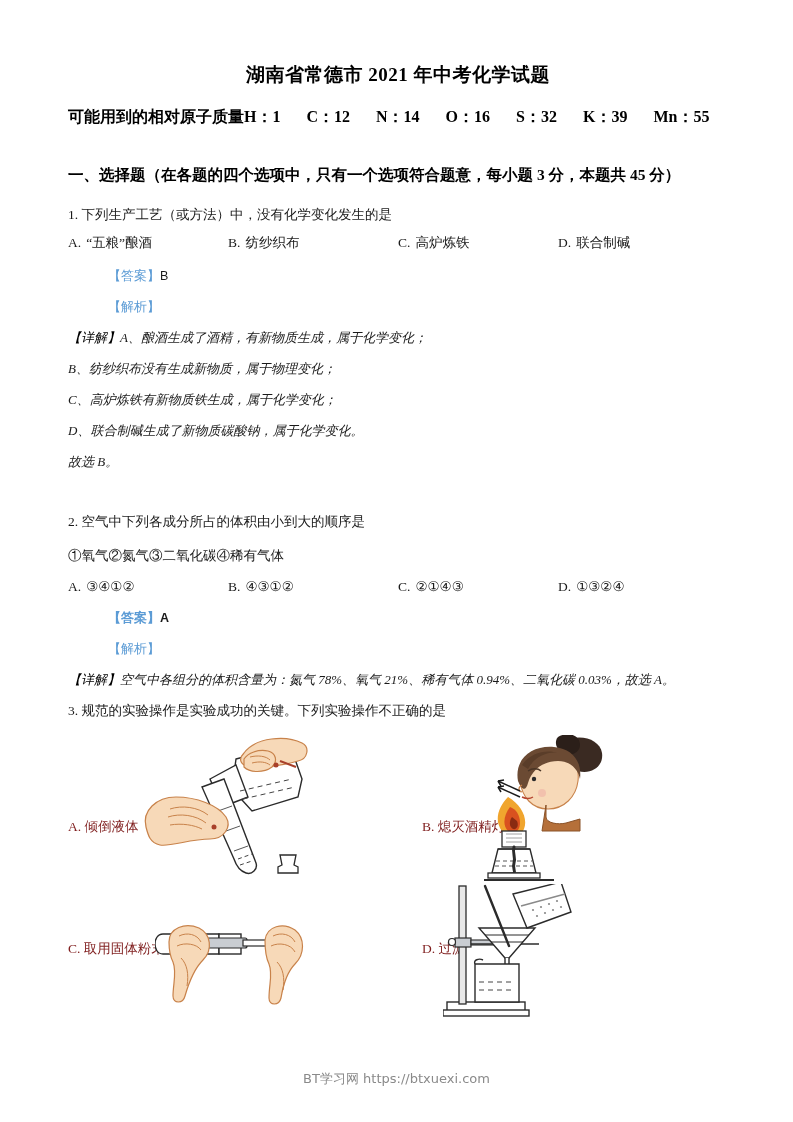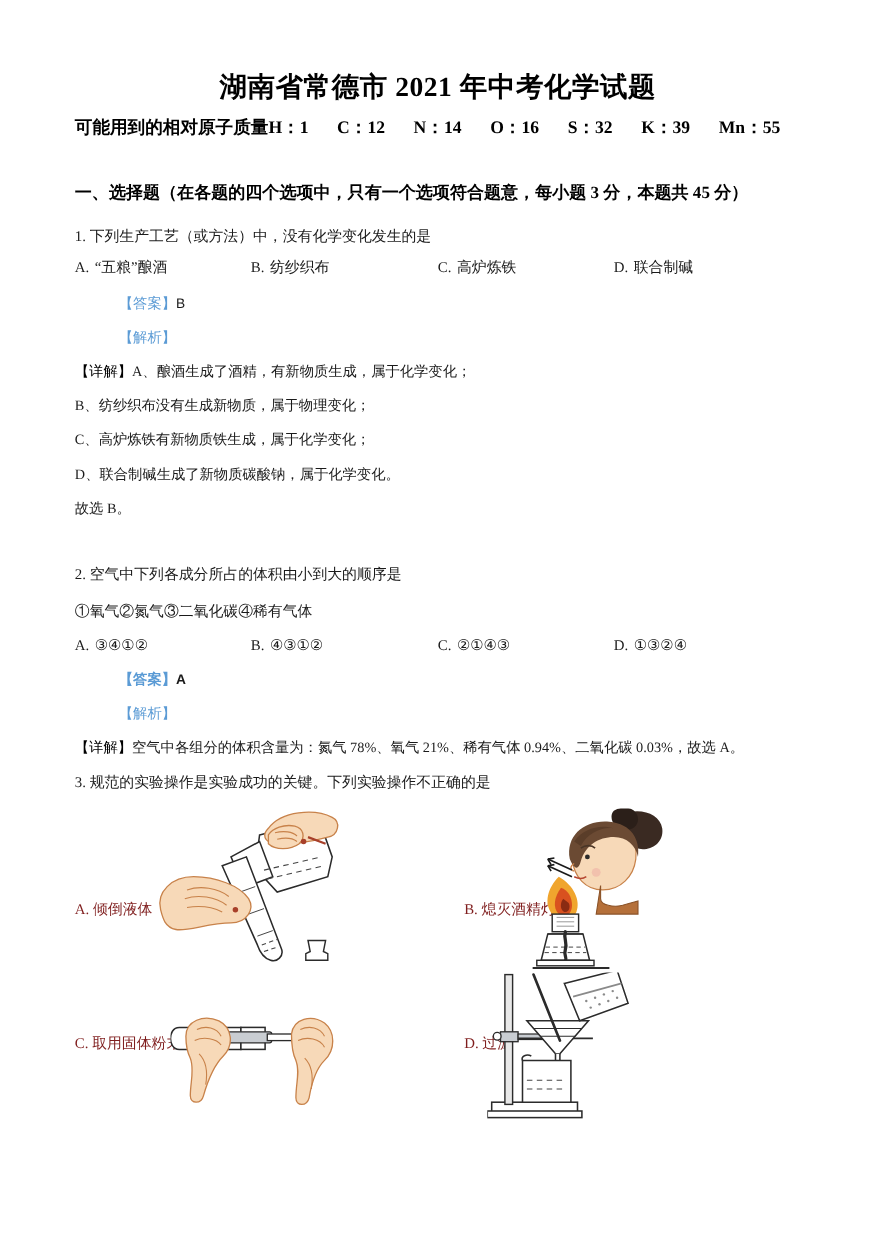--- a/index.html
+++ b/index.html
@@ -20,21 +20,21 @@
     left: 0; top: 0;
     width: 793px;
     height: 1122px;
   }
   .doc-title {
     position: absolute;
     left: 68px;
     top: 62px;
     width: 660px;
     text-align: center;
-    font-size: 25px;
+    font-size: 19px;
     font-weight: bold;
     letter-spacing: 0.5px;
   }
   .atomic-line {
     position: absolute;
     left: 68px;
     top: 104px;
     width: 672px;
     font-size: 16px;
     font-weight: bold;
@@ -91,20 +91,21 @@
     font-family: "Liberation Sans", sans-serif;
     font-size: 12.5px;
   }
   .expl {
     position: absolute;
     left: 68px;
     font-size: 13px;
     line-height: 19px;
     color: #1a1a1a;
     width: 680px;
+    font-style: italic;
   }
   .expl .tagi { color: #000; font-weight: normal; }
   .footer {
     position: absolute;
     left: 0;
     top: 1070px;
     width: 793px;
     text-align: center;
     font-size: 13px;
     color: #8a8a8a;
@@ -384,14 +385,15 @@
         <path d="M32 80 L76 80 L76 118 L32 118 Z"></path>
         <path d="M32 80 C30 76, 36 74, 40 76" fill="none"></path>
       </g>
       <g stroke="#444" stroke-width="1" stroke-dasharray="5,4" fill="none">
         <path d="M36 98 L72 98"></path>
         <path d="M36 106 L72 106"></path>
       </g>
     </svg>
   </div>
 
+  <div class="footer">BT学习网 https://btxuexi.com</div>
 
 </div>
 
 </body></html>

